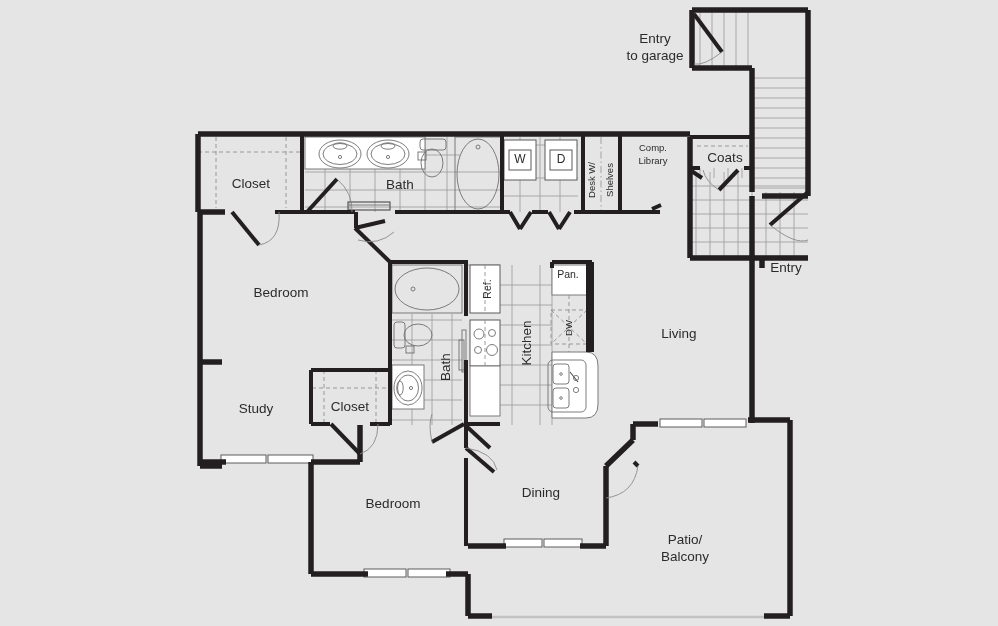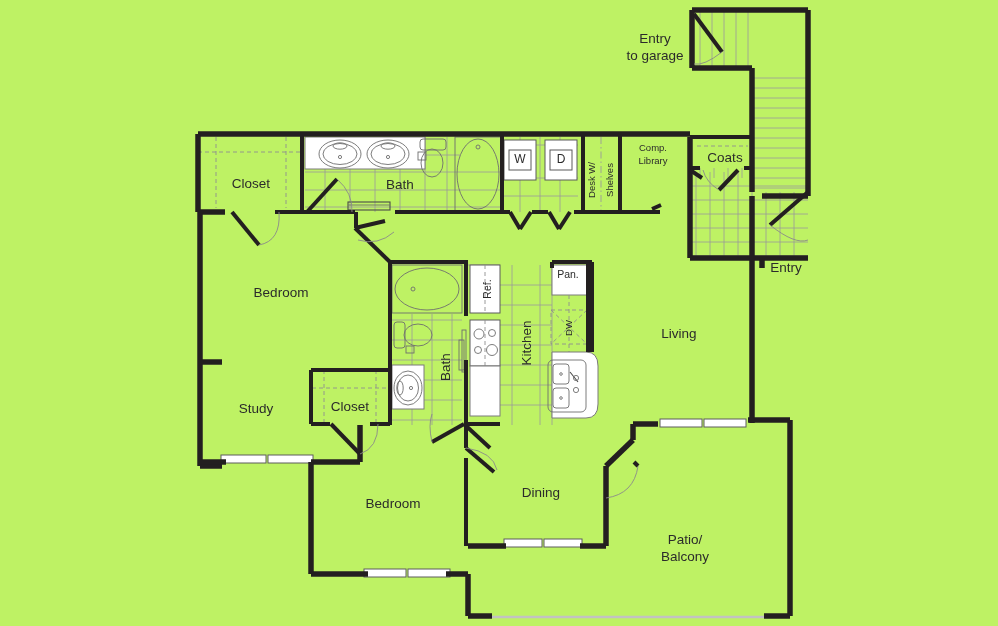--- a/index.html
+++ b/index.html
@@ -10,21 +10,21 @@
   body {
     width: 998px;
     height: 626px;
     font-family: "Liberation Sans", sans-serif;
     overflow: hidden;
   }
   #floorplan-root {
     position: relative;
     width: 998px;
     height: 626px;
-    background: #bef264;
+    background: #e5e5e5;
   }
   #floorplan-svg {
     position: absolute;
     left: 0;
     top: 0;
     width: 998px;
     height: 626px;
   }
   .room-label {
     font-family: "Liberation Sans", sans-serif;

